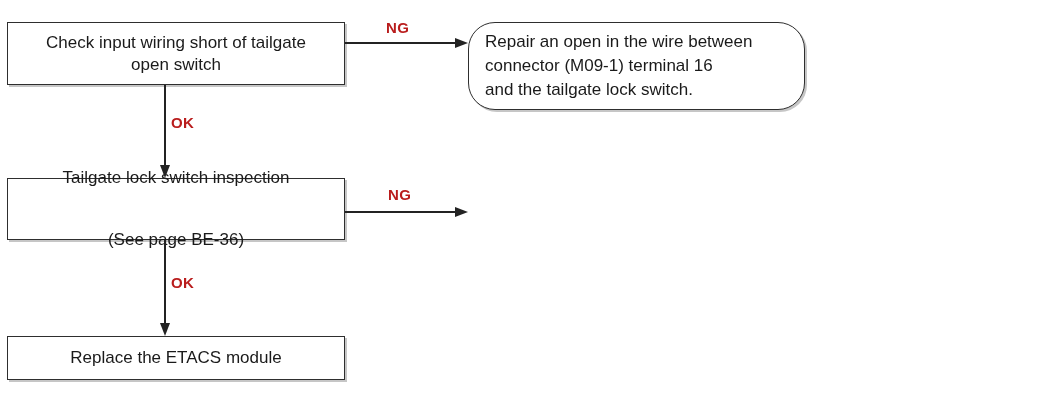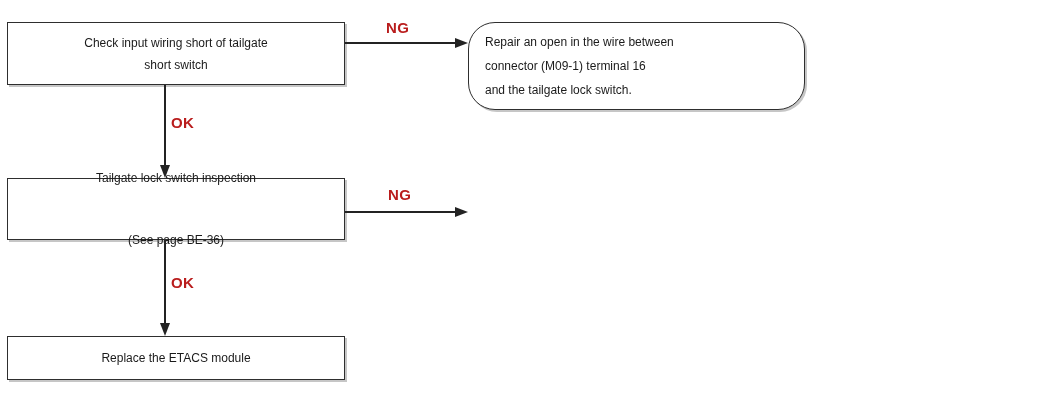--- a/index.html
+++ b/index.html
@@ -18,21 +18,21 @@
   }
   .box {
     position: absolute;
     box-sizing: border-box;
     border: 1.5px solid #2e2e2e;
     background: #ffffff;
     box-shadow: 2px 2px 0 0 #c6c6c6;
     display: flex;
     flex-direction: column;
     justify-content: center;
-    font-size: 12px;
+    font-size: 17px;
     line-height: 22px;
   }
   .box.center { text-align: center; }
   .box.left-text {
     text-align: left;
     padding-left: 16px;
     padding-right: 6px;
     line-height: 24px;
     border-radius: 27px;
   }
@@ -86,21 +86,21 @@
   #label-ng2 { left: 388px; top: 186px; }
   #label-ok2 { left: 171px; top: 274px; }
 </style>
 </head>
 <body>
 
 <div class="canvas">
 
   <div class="box center" id="node-check-wiring">
     <div>Check input wiring short of tailgate</div>
-    <div>short switch</div>
+    <div>open switch</div>
   </div>
 
   <div class="box left-text" id="node-repair-wire">
     <div>Repair an open in the wire between</div>
     <div>connector (M09-1) terminal 16</div>
     <div>and the tailgate lock switch.</div>
   </div>
 
   <div class="box center" id="node-inspection">
     <div>Tailgate lock switch inspection</div>

